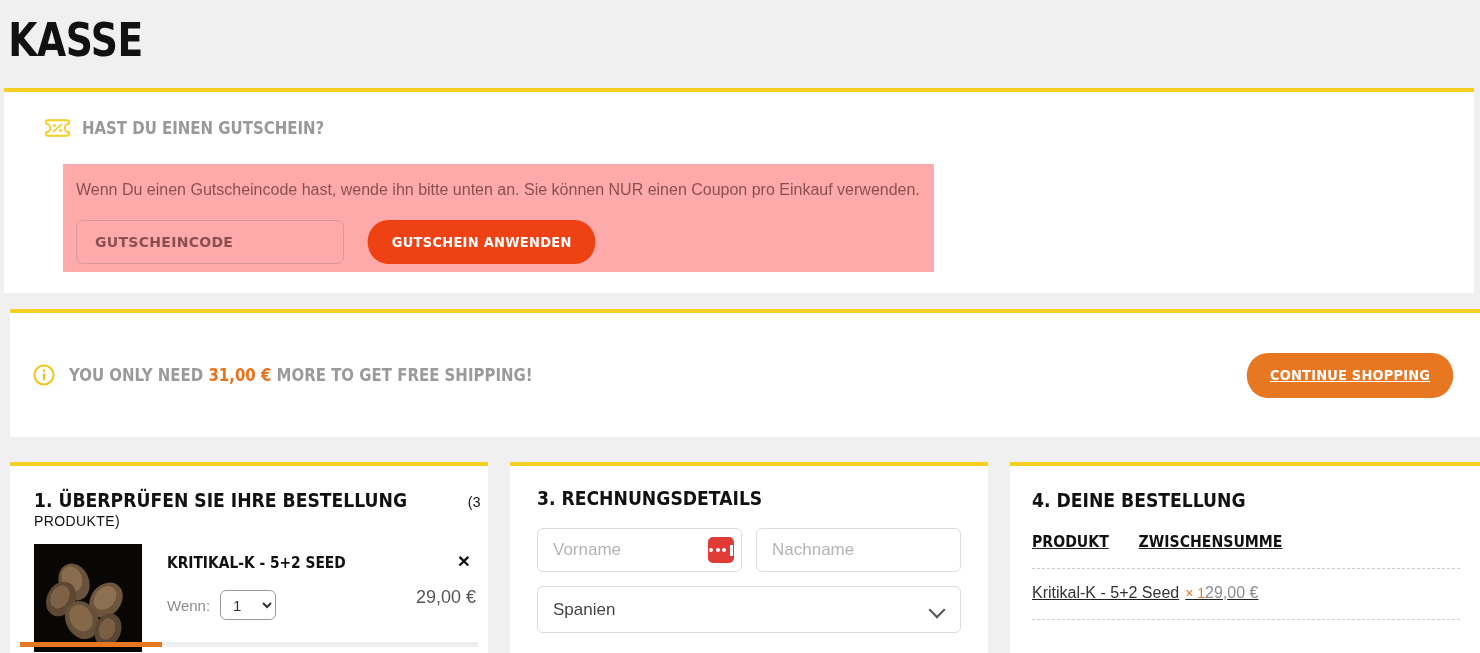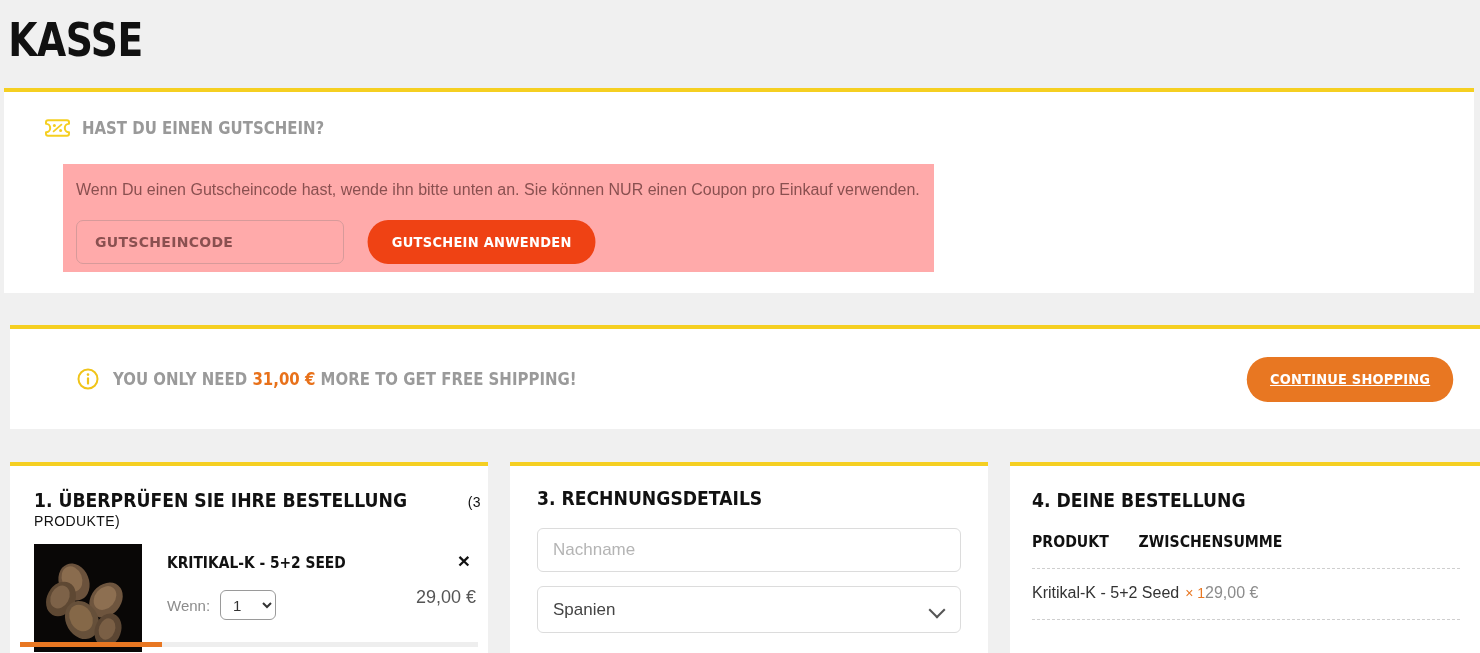--- a/index.html
+++ b/index.html
@@ -114,24 +114,23 @@
     font-size: 14px;
     letter-spacing: 0.3px;
     cursor: pointer;
     transform: scaleX(0.93);
     white-space: nowrap;
   }
 
   
   #shipping-panel {
     left: 10px;
-    top: 325px;
+    top: 309px;
     width: 1470px;
-    height: 104px;
-    padding-left: 44px;
+    height: 128px;
   }
   .ship-inner {
     display: flex;
     align-items: center;
     height: 100%;
     padding: 0 19px 0 23px;
   }
   .info-icon { width: 22px; height: 22px; flex: none; display: block; }
   .ship-text {
     font-family: "DejaVu Sans", sans-serif;
@@ -158,21 +157,21 @@
     letter-spacing: 0.2px;
     text-decoration: underline;
     cursor: pointer;
     transform: scaleX(0.93);
     white-space: nowrap;
   }
 
   
   #review-panel  { left: 10px;   top: 462px; width: 478px; height: 191px; }
   #billing-panel { left: 510px;  top: 462px; width: 478px; height: 248px; }
-  #summary-panel { left: 1010px; top: 462px; width: 470px; height: 191px; }
+  #summary-panel { left: 1010px; top: 462px; width: 470px; height: 191px; text-decoration: underline; }
 
   .section-title {
     font-family: "DejaVu Sans", sans-serif;
     font-weight: 700;
     font-size: 20px;
     color: #111;
     transform: scaleX(0.86);
     transform-origin: left center;
     white-space: nowrap;
     display: inline-block;
@@ -442,20 +441,31 @@
   </div>
 </section>
 
 <section class="panel" id="billing-panel">
   <div class="billing-head">
     <span class="section-title">3. RECHNUNGSDETAILS</span>
   </div>
 
   <div class="field-grid">
     <div class="field-wrap">
+      <input class="txt-field" type="text" placeholder="Vorname" style="">
+      <span class="pwmgr-icon">
+        <span class="pwmgr-dots">
+            <i></i>
+            <i></i>
+            <i></i>
+            <b></b>
+          </span>
+      </span>
+    </div>
+    <div class="field-wrap">
       <input class="txt-field" type="text" placeholder="Nachname" style="">
     </div>
   </div>
 
   <div class="select-wrap">
     <select class="country-select">
       <option>Spanien</option>
     </select>
     <span class="chev"></span>
   </div>

